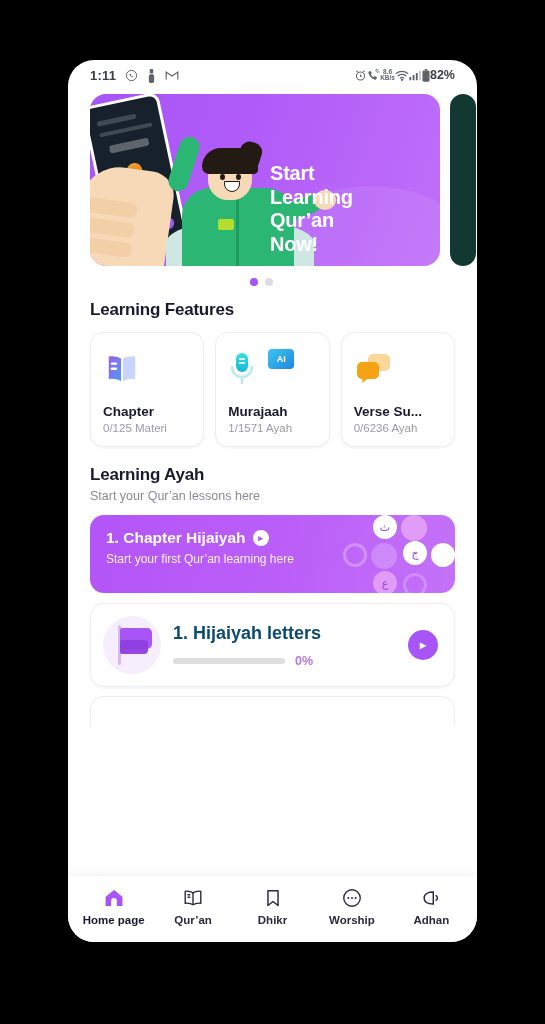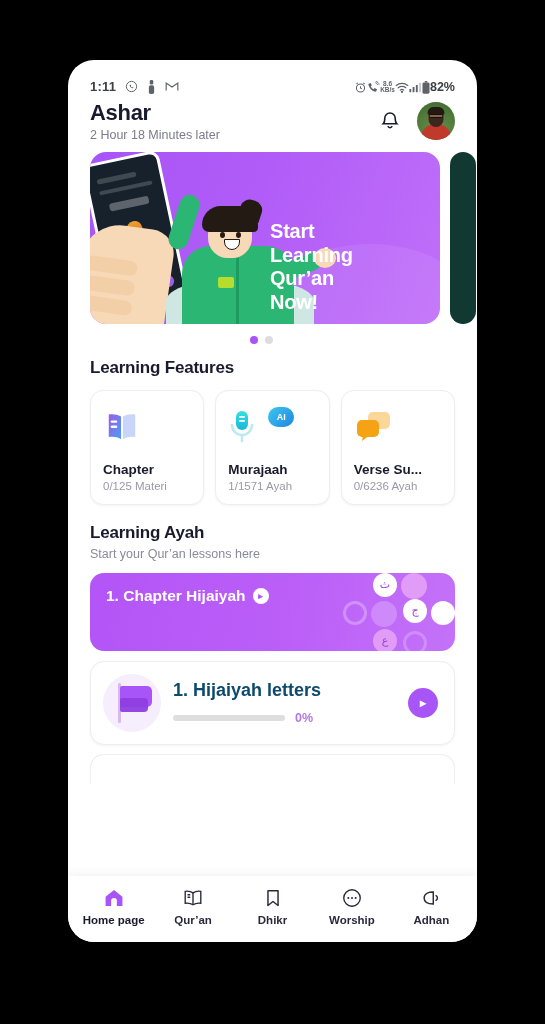--- a/index.html
+++ b/index.html
@@ -14,22 +14,22 @@
     left: 68px; top: 60px;
     width: 409px; height: 882px;
     background: #ffffff;
     border-radius: 26px;
     overflow: hidden;
     display: flex; flex-direction: column;
   }
   
   .statusbar {
     height: 34px; flex: 0 0 34px;
-    display: flex; align-items: flex-end;
-    padding: 0 22px;
+    display: flex; align-items: flex-start;
+    padding: 8px 22px;
     color: #5f6368;
     font-size: 12.5px;
   }
   .sb-left { display: flex; align-items: center; gap: 9px; }
   .sb-right { margin-left: auto; display: flex; align-items: center; }
   .sb-time { font-size: 13px; font-weight: 600; color: #3c4043; letter-spacing: .2px; }
   .kbs { font-size: 6.5px; line-height: 6.5px; text-align: center; font-weight: 700; }
   .batt-pct { font-size: 12.5px; font-weight: 600; color: #3c4043; }
   svg { display: block; }
   
@@ -163,21 +163,21 @@
     padding: 14px 12px 12px 12px; height: 115px;
     display: flex; flex-direction: column;
     box-shadow: 0 1px 3px rgba(20,20,40,.05);
   }
   .ficon { height: 44px; display: flex; align-items: center; position: relative; }
   .fname { font-size: 13.5px; font-weight: 700; color: #1a1a2e; margin-top: auto;
            white-space: nowrap; overflow: hidden; text-overflow: ellipsis; }
   .fmeta { font-size: 11.5px; color: #9a9aa8; margin-top: 3px; }
   .ai-badge {
     position: absolute; left: 40px; top: 2px;
-    width: 26px; height: 20px; border-radius: 10px;
+    width: 26px; height: 20px; border-radius: 4px;
     background: linear-gradient(135deg, #3ec6f0, #1f86e0);
     color: #fff; font-size: 9px; font-weight: 700;
     display: flex; align-items: center; justify-content: center;
   }
   
   .chapter {
     margin: 12px 22px 0 22px;
     height: 78px; border-radius: 14px;
     background: linear-gradient(100deg, #b355f7 0%, #bb5ff8 55%, #c472f9 100%);
     position: relative; overflow: hidden;
@@ -303,43 +303,20 @@
       <span>
         <svg width="8" height="13" viewBox="0 0 10 16" fill="#5f6368">
           <rect x="3.3" y="0" width="3.4" height="1.6" rx="0.6"></rect>
           <rect x="0.6" y="1.8" width="8.8" height="14" rx="1.8"></rect>
         </svg>
       </span>
       <span class="batt-pct">82%</span>
     </div>
   </div>
 
-  <div class="header">
-    <div>
-      <div class="greet-name">Ashar</div>
-      <div class="greet-sub">2 Hour 18 Minutes later</div>
-    </div>
-    <div class="header-actions">
-      <div class="bell-btn">
-        <span>
-          <svg width="22" height="22" viewBox="0 0 24 24" fill="none" stroke="#1a1a2e" stroke-width="1.7" stroke-linecap="round">
-            <path d="M12 3.2a5.7 5.7 0 0 0-5.7 5.7c0 4.6-1.6 6-1.6 6h14.6s-1.6-1.4-1.6-6A5.7 5.7 0 0 0 12 3.2z"></path>
-            <path d="M10 18.2a2.4 2.4 0 0 0 4 0"></path>
-          </svg>
-        </span>
-      </div>
-      <div class="avatar">
-        <div class="av-body"></div>
-        <div class="av-head"></div>
-        <div class="av-beard"></div>
-        <div class="av-hair"></div>
-        <div class="av-glass"></div>
-      </div>
-    </div>
-  </div>
 
   <div class="scroll">
 
     <div class="banner-wrap">
       <div class="banner">
         <div class="b-blob"></div>
         <div class="b-phone">
           <div class="bp-line" style="left:9px;top:14px;width:40px;height:5px;"></div>
           <div class="bp-line" style="left:9px;top:26px;width:54px;height:4px;"></div>
           <div class="bp-line" style="left:16px;top:40px;width:40px;height:8px;background:rgba(255,255,255,.3);"></div>
@@ -453,20 +430,21 @@
         <span class="lt" style="left:32px;top:34px;width:26px;height:26px;background:rgba(255,255,255,.22);"></span>
         <span class="lt" style="left:64px;top:32px;width:24px;height:24px;background:#fff;">ج</span>
         <span class="lt" style="left:92px;top:34px;width:24px;height:24px;background:#fff;"></span>
         <span class="lt" style="left:34px;top:62px;width:24px;height:24px;background:#e09cf7;">ع</span>
         <span class="lt" style="left:64px;top:64px;width:24px;height:24px;border:3px solid rgba(255,255,255,.22);"></span>
       </div>
       <div class="ch-title">
         <span>1. Chapter Hijaiyah</span>
         <span class="ch-arrow">▸</span>
       </div>
+      <div class="ch-sub">Start your first Qur’an learning here</div>
     </div>
 
     <div class="lesson">
       <div class="flag-wrap">
         <div class="flag-pole"></div>
         <div class="flag-cloth"></div>
         <div class="flag-cloth2"></div>
       </div>
       <div class="lesson-mid">
         <div class="lesson-title">1. Hijaiyah letters</div>

